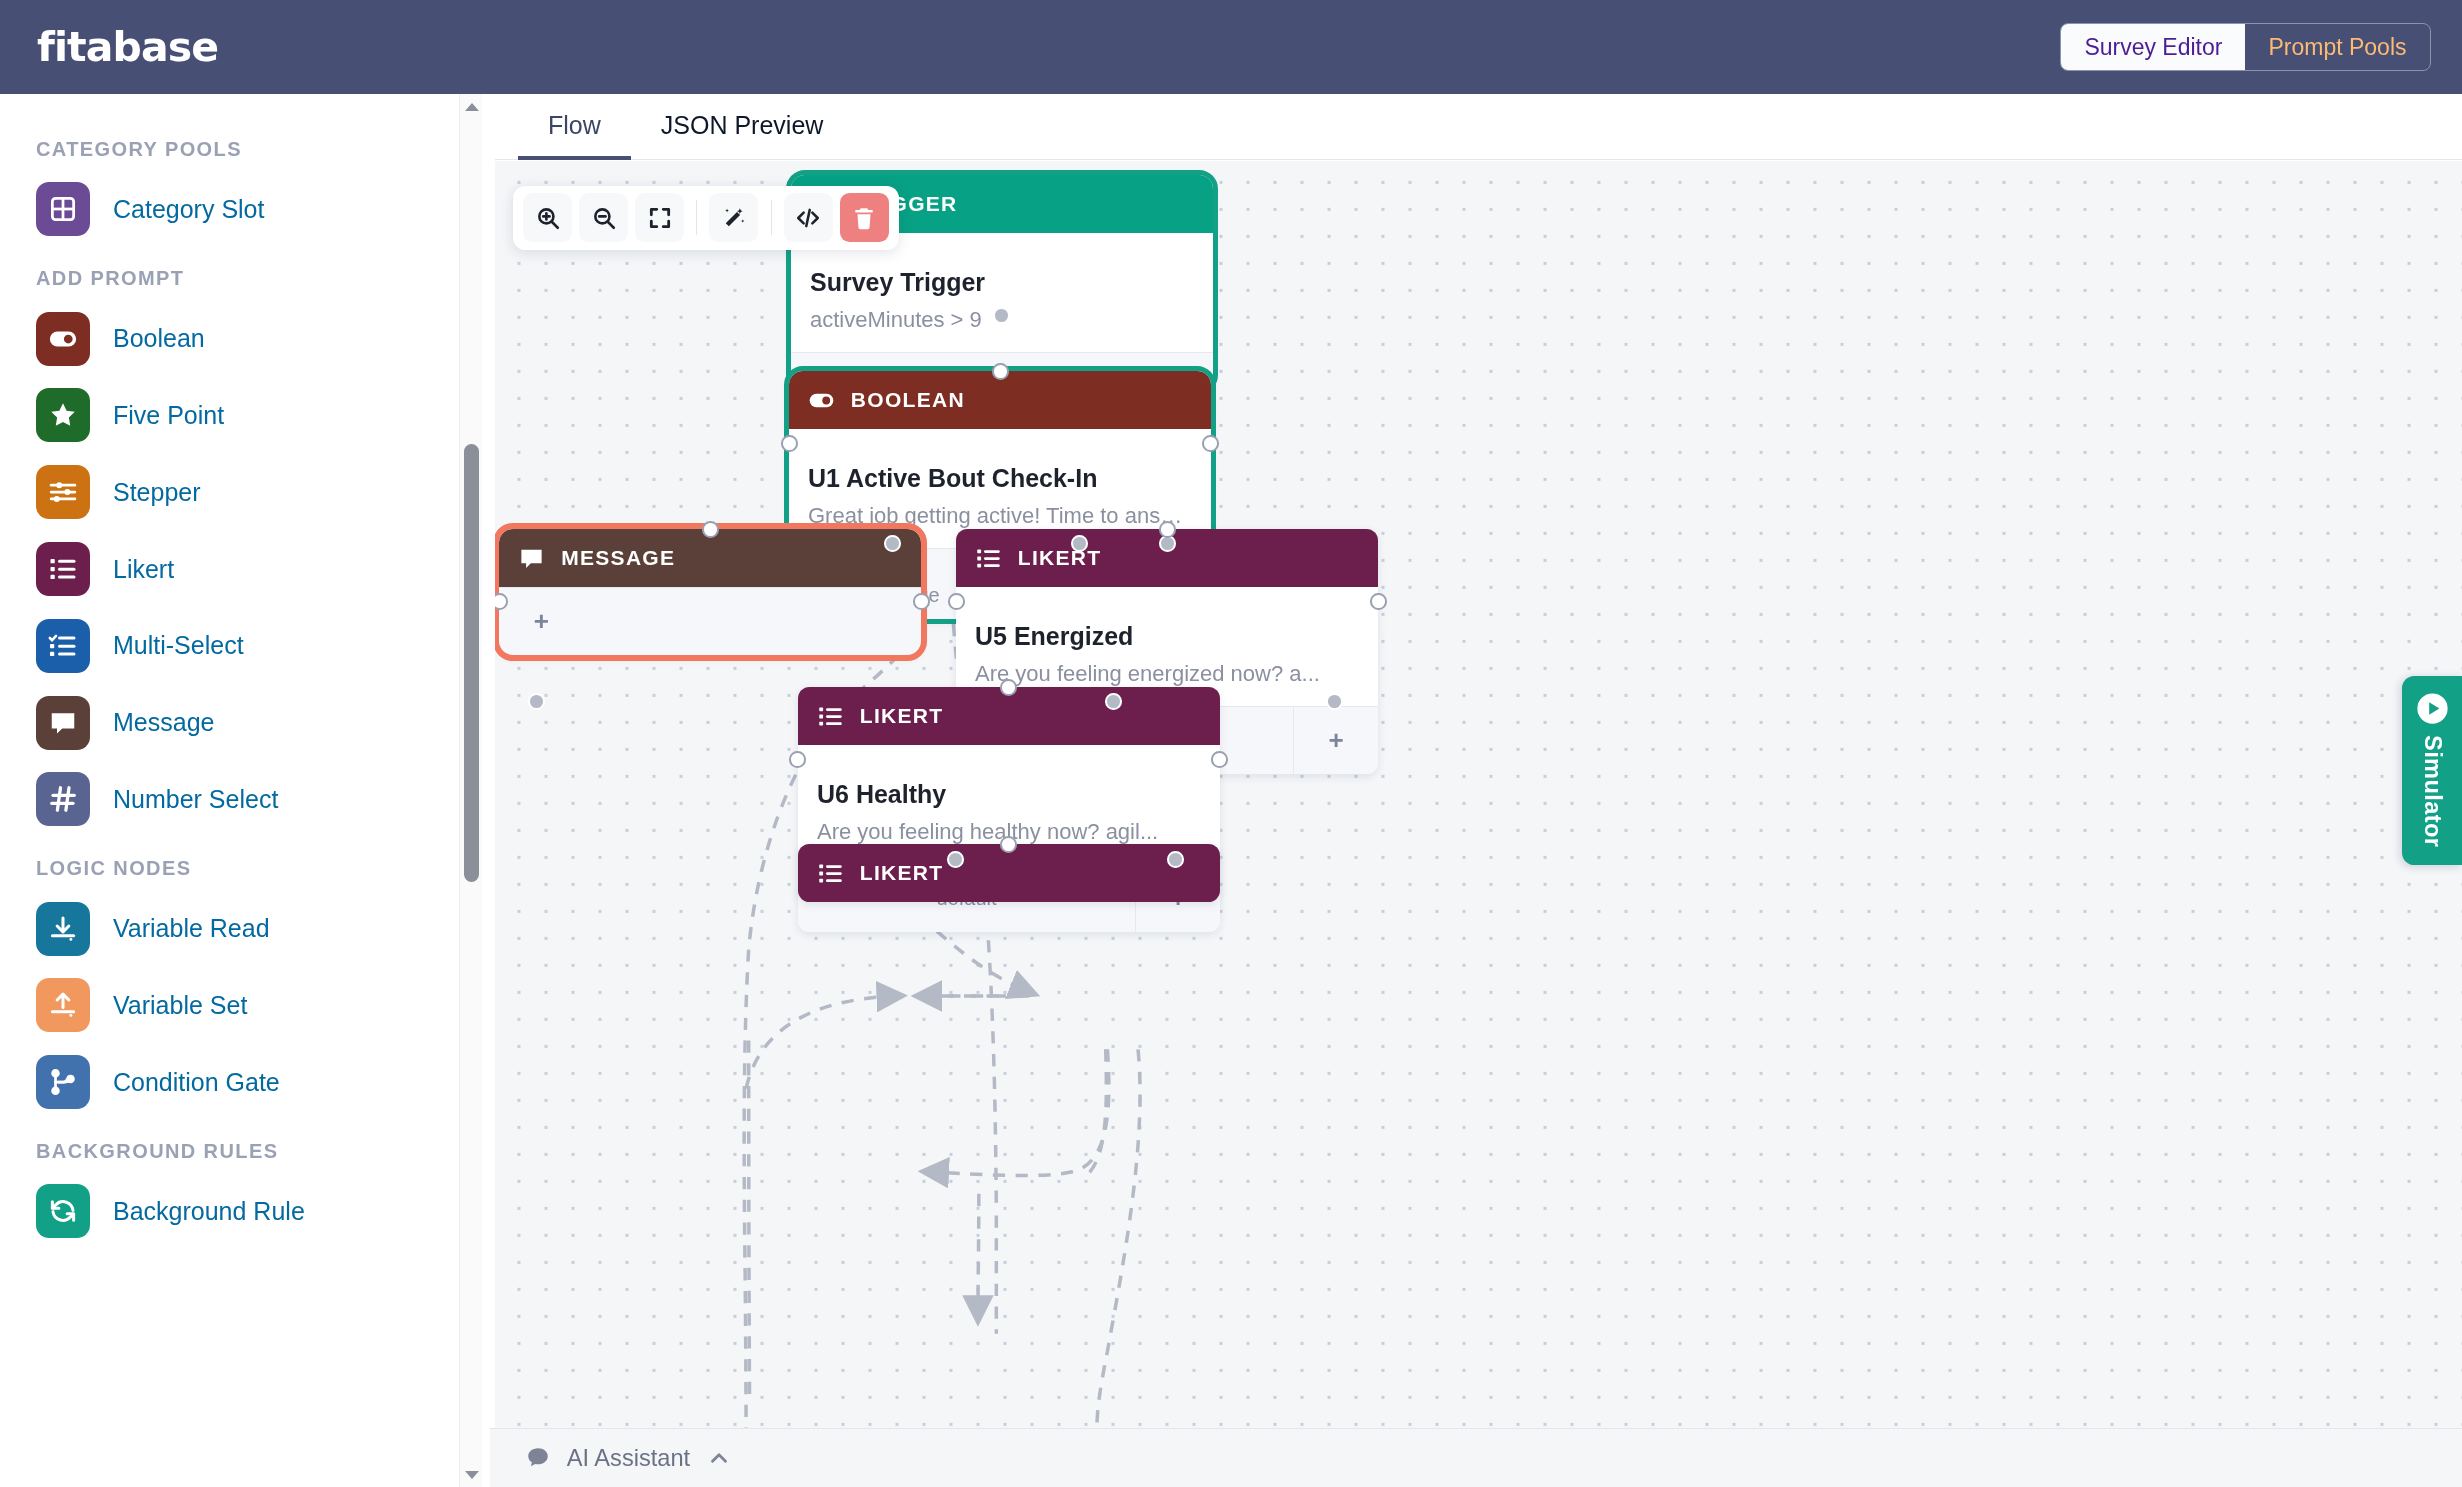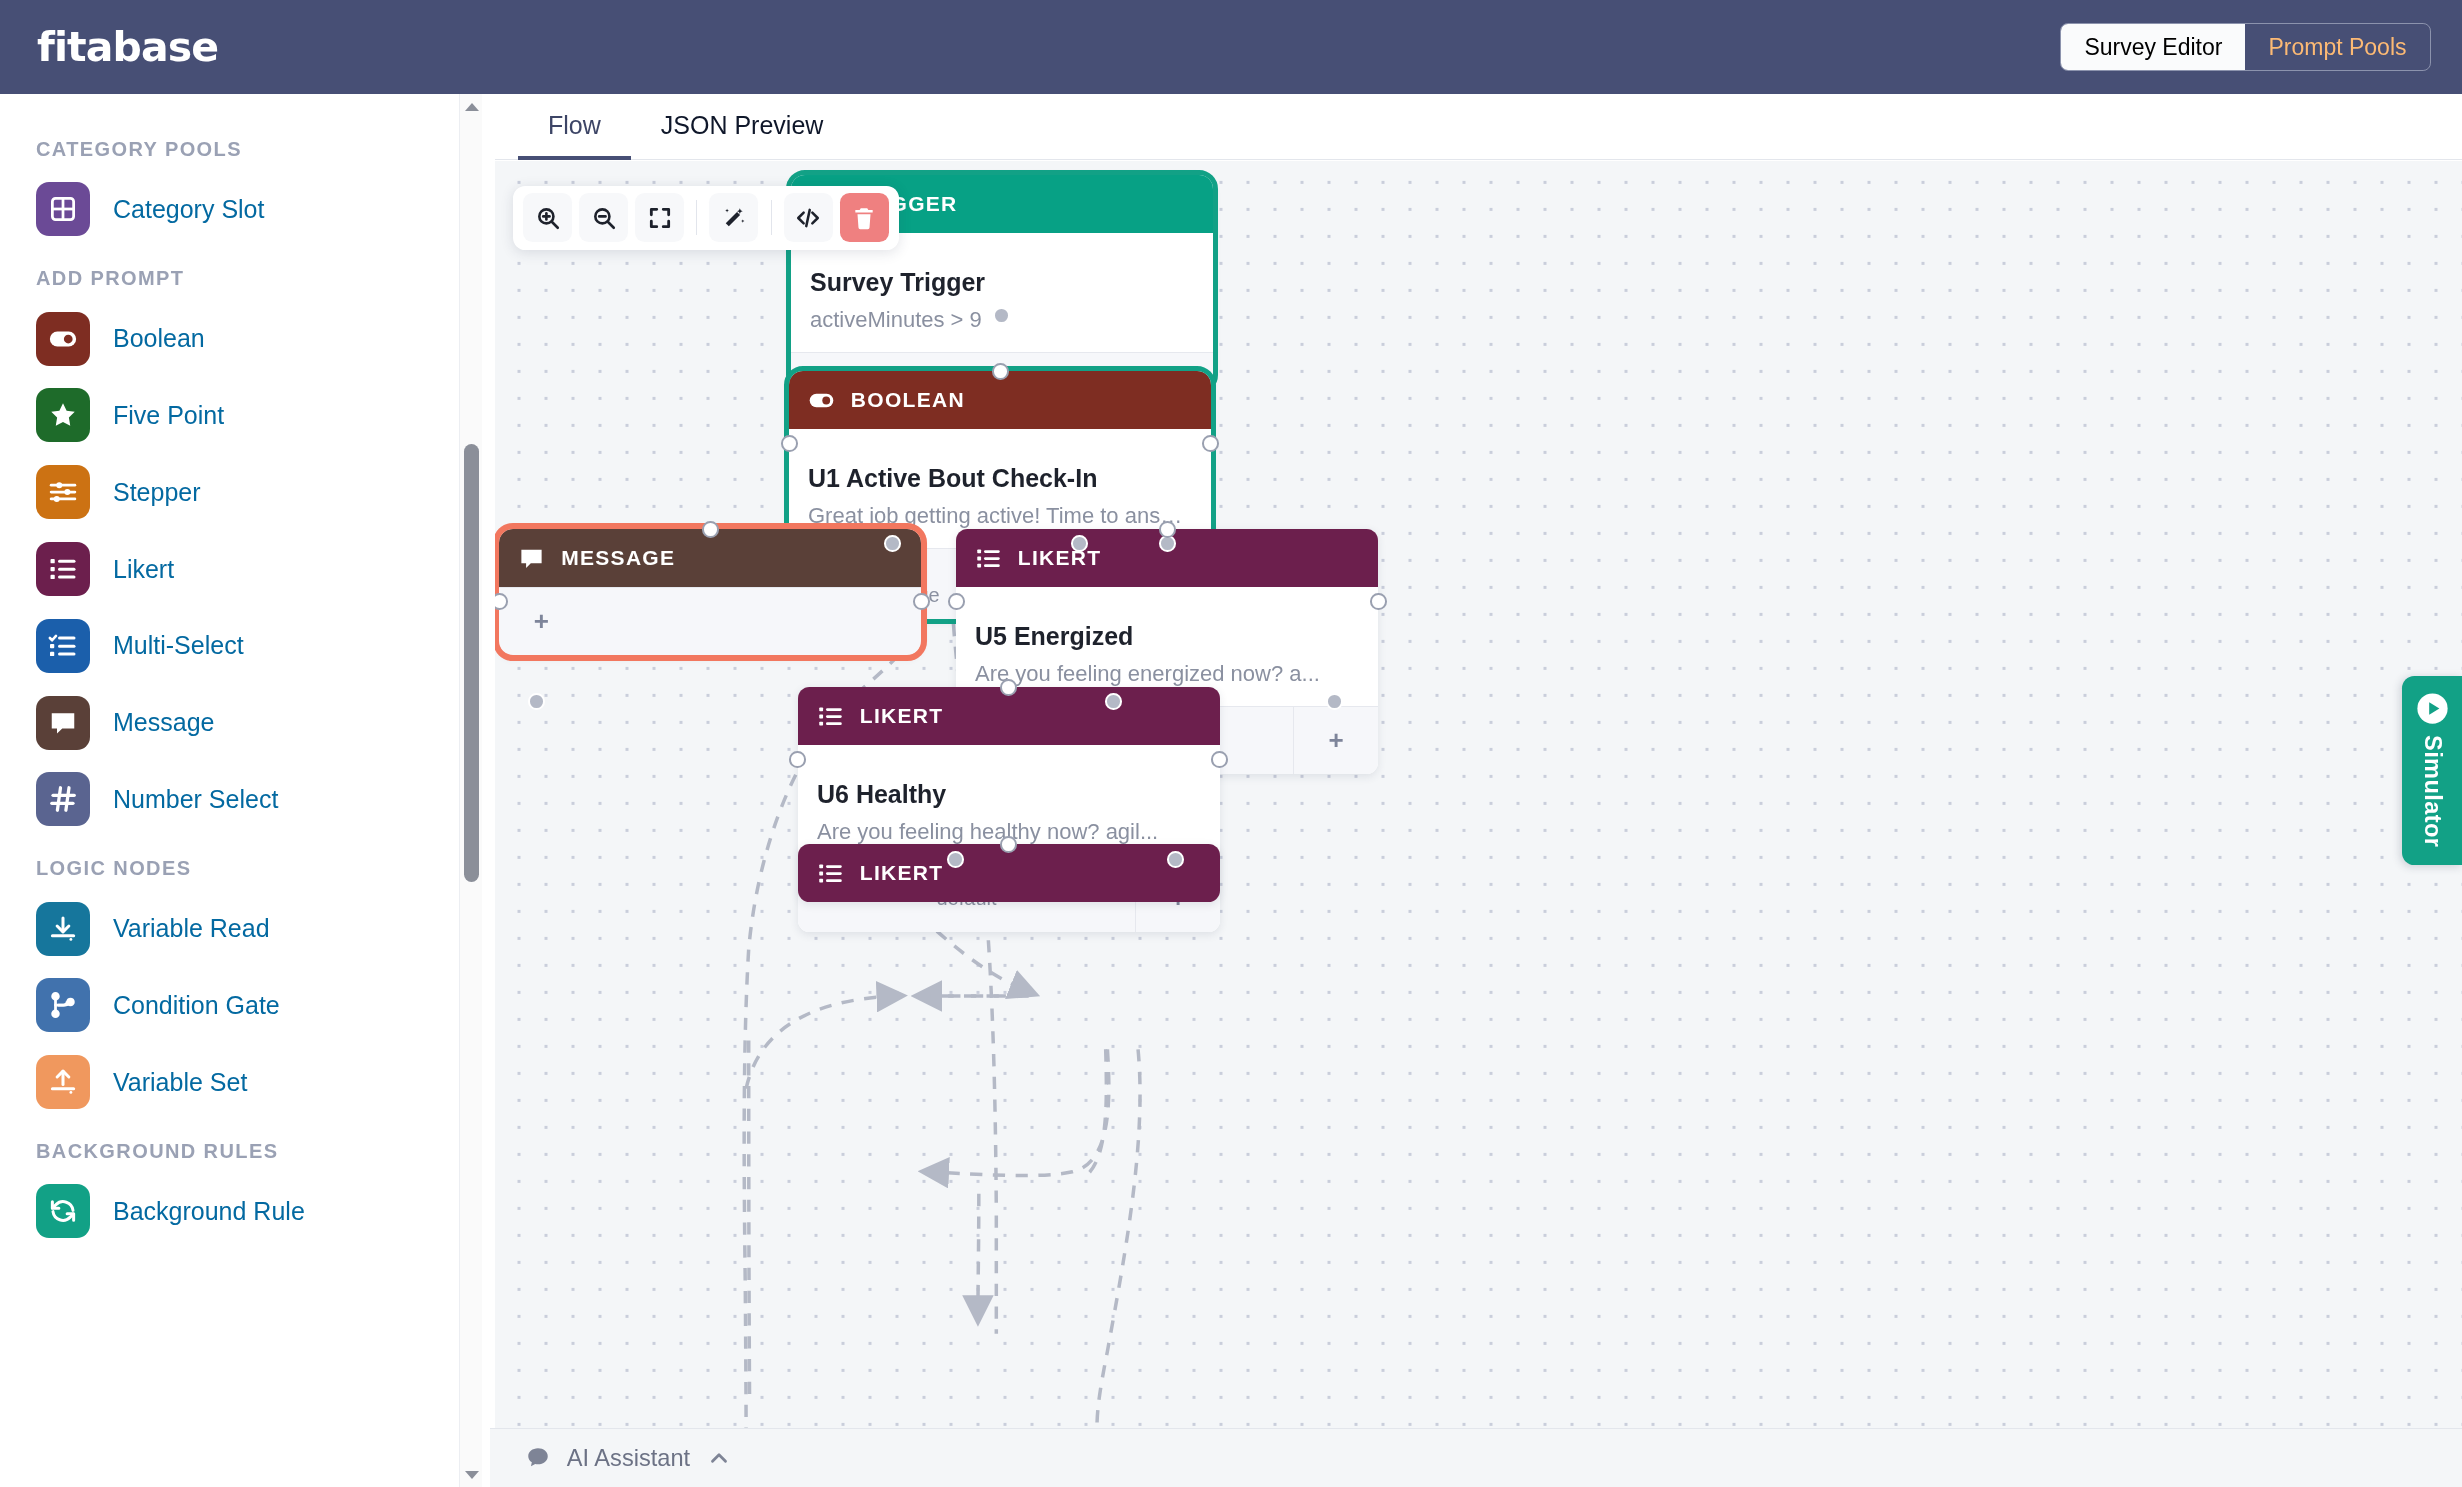--- a/index.html
+++ b/index.html
@@ -24,21 +24,21 @@
   }
   .mode-toggle {
     display: flex; margin-right: 31.5px;
     border: 0.9px solid #8c93ad; border-radius: 7.9px; overflow: hidden;
   }
   .mode-btn {
     font-size: 23px; padding: 11.4px 23px; line-height: 1;
     color: #fdba74; background: transparent; border: none; cursor: pointer;
     font-family: "Liberation Sans", sans-serif;
   }
-  .mode-btn.active { background: #fafbfc; color: #000000; }
+  .mode-btn.active { background: #fafbfc; color: #4c1d95; }
 
   
   .sidebar {
     position: absolute; top: 94px; left: 8px; width: 490px; height: 1394px;
     background: #ffffff; border-right: 0.9px solid #e3e6ec;
     overflow: hidden;
   }
   .sb-inner { padding: 24.5px 0 0 0; }
   .sb-section {
     font-size: 20px; font-weight: 700; letter-spacing: 1.4px;
@@ -303,42 +303,42 @@
           <svg viewBox="0 0 24 24" fill="none" stroke="currentColor" stroke-width="2.4" stroke-linecap="round" stroke-linejoin="round">
             <line x1="12" y1="3.2" x2="12" y2="13.6"></line>
             <polyline points="7.3,9.6 12,14.3 16.7,9.6"></polyline>
             <path d="M3.5 17.3h17"></path>
             <circle cx="18.3" cy="20.3" r="1.15" fill="currentColor" stroke="none"></circle>
           </svg>
         </span>
         <span class="sb-label">Variable Read</span>
       </div>
       <div class="sb-item">
+        <span class="sb-icon" style="background: rgb(240, 152, 94);">
+          <svg viewBox="0 0 24 24" fill="none" stroke="currentColor" stroke-width="2.4" stroke-linecap="round" stroke-linejoin="round">
+            <line x1="12" y1="14" x2="12" y2="3.4"></line>
+            <polyline points="7.3,8 12,3.3 16.7,8"></polyline>
+            <path d="M3.5 17.3h17"></path>
+            <circle cx="18.3" cy="20.3" r="1.15" fill="currentColor" stroke="none"></circle>
+          </svg>
+        </span>
+        <span class="sb-label">Variable Set</span>
+      </div>
+      <div class="sb-item">
         <span class="sb-icon" style="background: rgb(65, 114, 173);">
           <svg viewBox="0 0 24 24" fill="none" stroke="currentColor" stroke-width="2.2" stroke-linecap="round">
             <circle cx="6" cy="5" r="2.3" fill="currentColor"></circle>
             <circle cx="6" cy="19" r="2.3" fill="currentColor"></circle>
             <circle cx="18" cy="9.5" r="2.3" fill="currentColor"></circle>
             <path d="M6 7.3v9.4"></path>
             <path d="M6 12h6.4a3 3 0 0 0 3-3V11"></path>
             <path d="M8.3 12h5.5c2 0 3.7-1 3.7-2.6"></path>
           </svg>
         </span>
         <span class="sb-label">Condition Gate</span>
-      </div>
-      <div class="sb-item">
-        <span class="sb-icon" style="background: rgb(240, 152, 94);">
-          <svg viewBox="0 0 24 24" fill="none" stroke="currentColor" stroke-width="2.4" stroke-linecap="round" stroke-linejoin="round">
-            <line x1="12" y1="14" x2="12" y2="3.4"></line>
-            <polyline points="7.3,8 12,3.3 16.7,8"></polyline>
-            <path d="M3.5 17.3h17"></path>
-            <circle cx="18.3" cy="20.3" r="1.15" fill="currentColor" stroke="none"></circle>
-          </svg>
-        </span>
-        <span class="sb-label">Variable Set</span>
       </div>
       <div class="sb-section">BACKGROUND RULES</div>
       <div class="sb-item">
         <span class="sb-icon" style="background: rgb(18, 161, 134);">
           <svg viewBox="0 0 24 24" fill="none" stroke="currentColor" stroke-width="2.4" stroke-linecap="round" stroke-linejoin="round">
             <path d="M20 11.5a8 8 0 0 0-13.6-4.6L3.5 9.6"></path>
             <polyline points="3.5,4.6 3.5,9.8 8.7,9.8"></polyline>
             <path d="M4 12.5a8 8 0 0 0 13.6 4.6l2.9-2.7"></path>
             <polyline points="20.5,19.4 20.5,14.2 15.3,14.2"></polyline>
           </svg>

